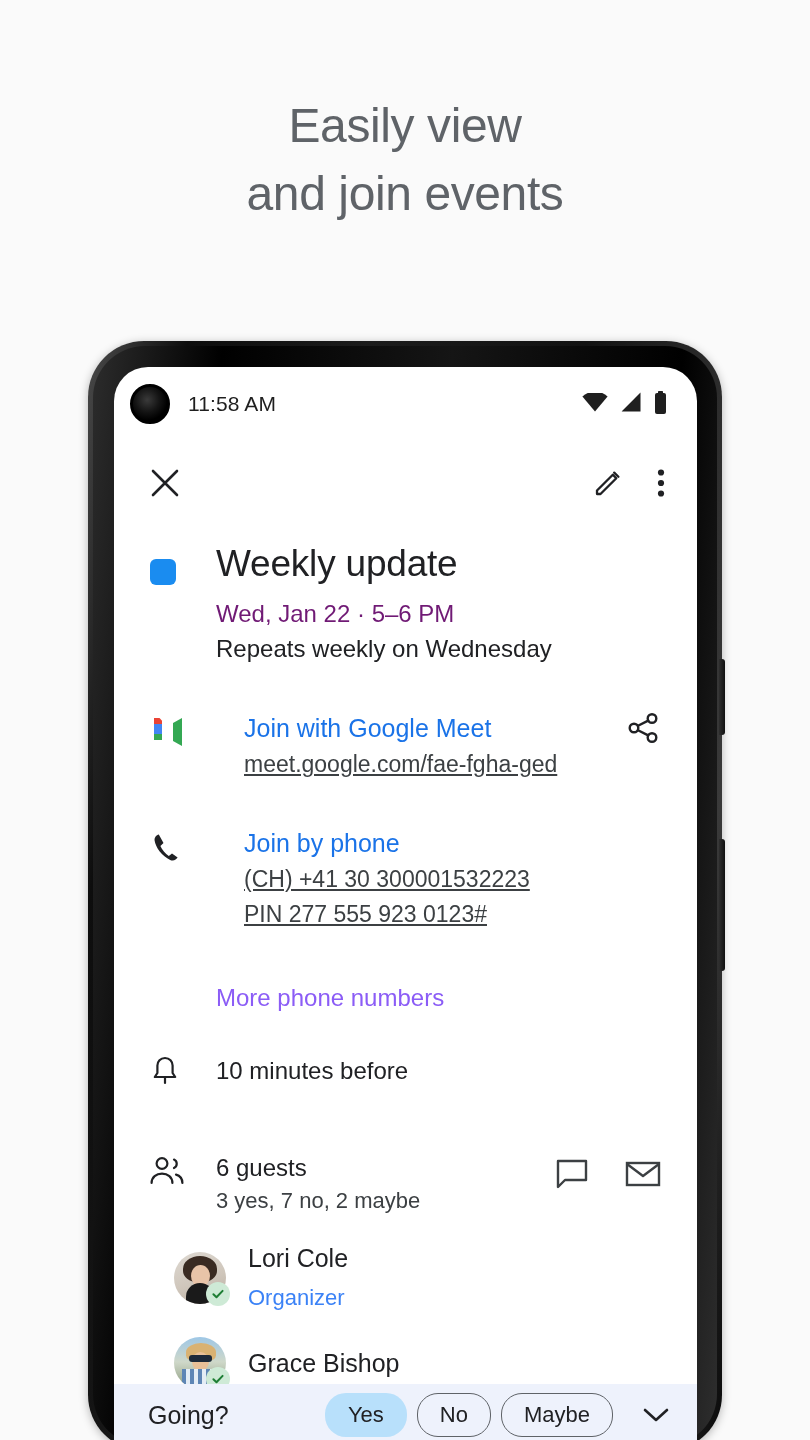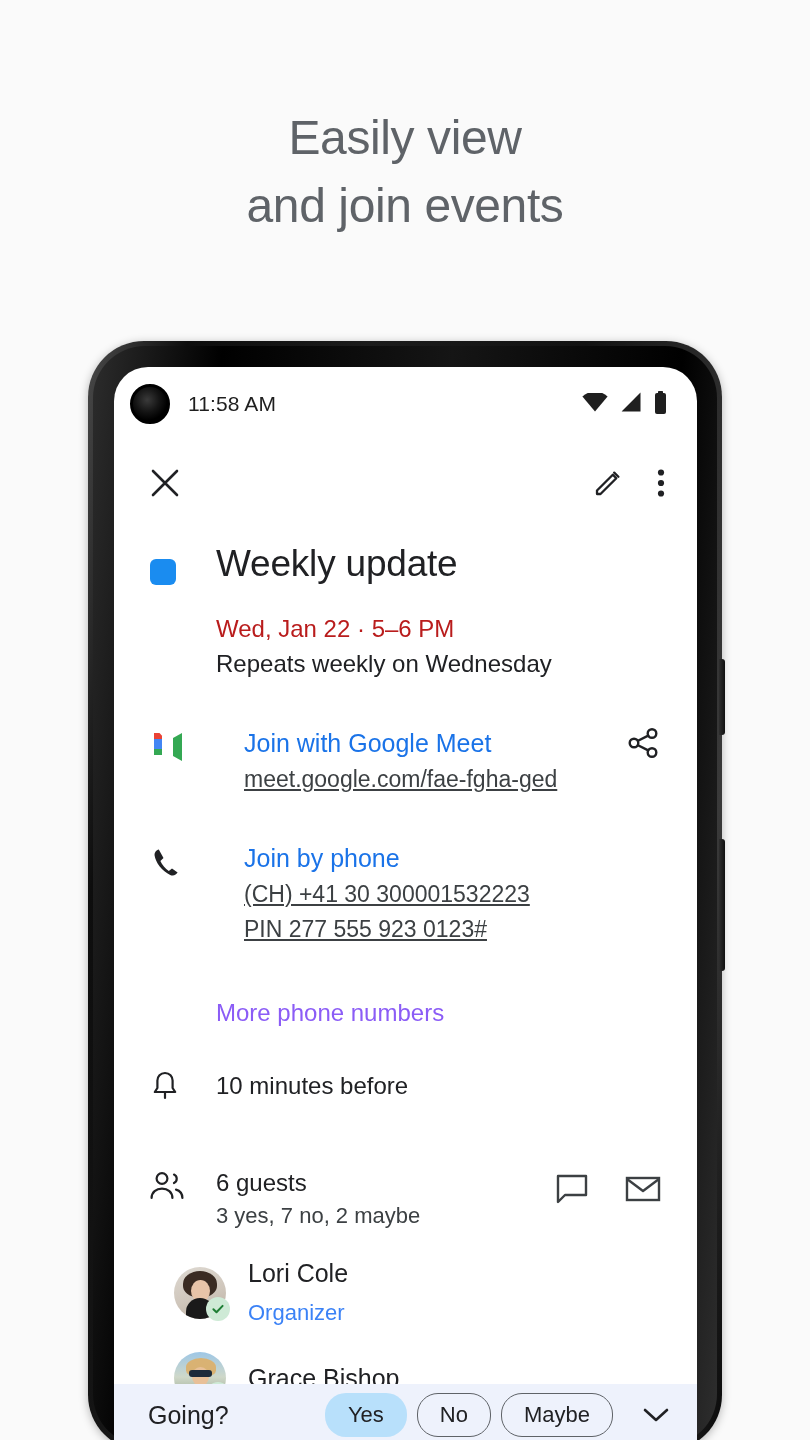--- a/index.html
+++ b/index.html
@@ -7,21 +7,21 @@
   body {
     background:#fafafa;
     font-family:"Liberation Sans", sans-serif;
     overflow:hidden;
     position:relative;
   }
 
   
   .headline {
     position:absolute;
-    top:104px; left:0; right:0;
+    top:92px; left:0; right:0;
     text-align:center;
     color:#5f6368;
     font-size:48px;
     line-height:68px;
     font-weight:400;
     letter-spacing:-0.4px;
   }
   .headline .l2 { display:block; }
 
   
@@ -130,22 +130,22 @@
     margin-top:14px;
   }
   .event-title {
     font-size:37px;
     color:#202124;
     line-height:46px;
     letter-spacing:-0.2px;
   }
   .event-when {
     font-size:24px;
-    color:#b91c1c;
-    margin-top:26px;
+    color:#701a75;
+    margin-top:11px;
     line-height:32px;
   }
   .event-repeat {
     font-size:24px;
     color:#202124;
     margin-top:3px;
     line-height:32px;
   }
 
   

